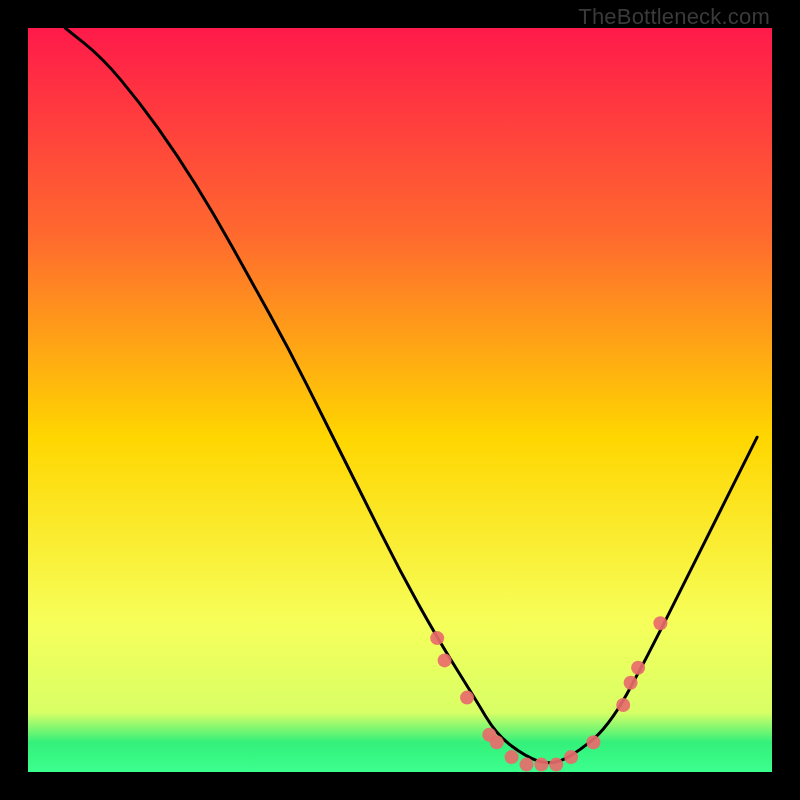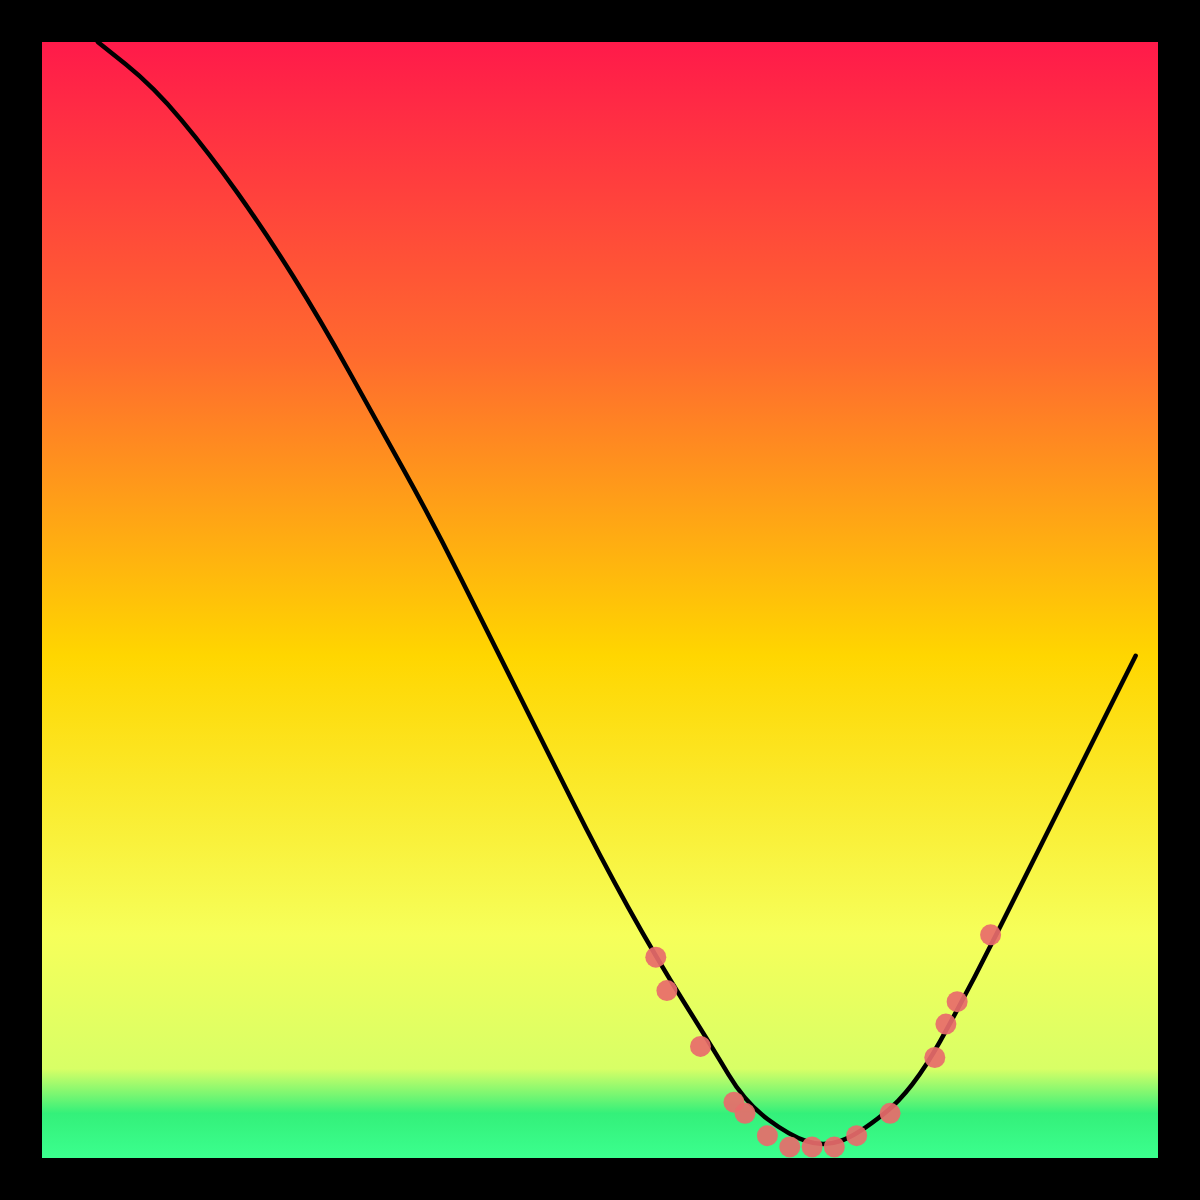--- a/index.html
+++ b/index.html
@@ -37,20 +37,21 @@
     letter-spacing: 0.2px;
   }
   svg {
     display: block;
   }
 </style>
 </head>
 <body>
 
 <div class="frame">
+  <div class="watermark">TheBottleneck.com</div>
   <div class="plot-area">
     <svg id="chart-svg" width="744" height="744" viewBox="0 0 744 744" preserveAspectRatio="none">
       <defs>
         <linearGradient id="bg-grad" x1="0" y1="0" x2="0" y2="1">
           <stop id="g0" offset="0%" stop-color="#ff1a4a"></stop>
           <stop id="g1" offset="28%" stop-color="#ff6a2e"></stop>
           <stop id="g2" offset="55%" stop-color="#ffd600"></stop>
           <stop id="g3" offset="80%" stop-color="#f6ff5a"></stop>
           <stop id="g4" offset="92%" stop-color="#d8ff66"></stop>
           <stop id="g5" offset="96%" stop-color="#34f07a"></stop>

